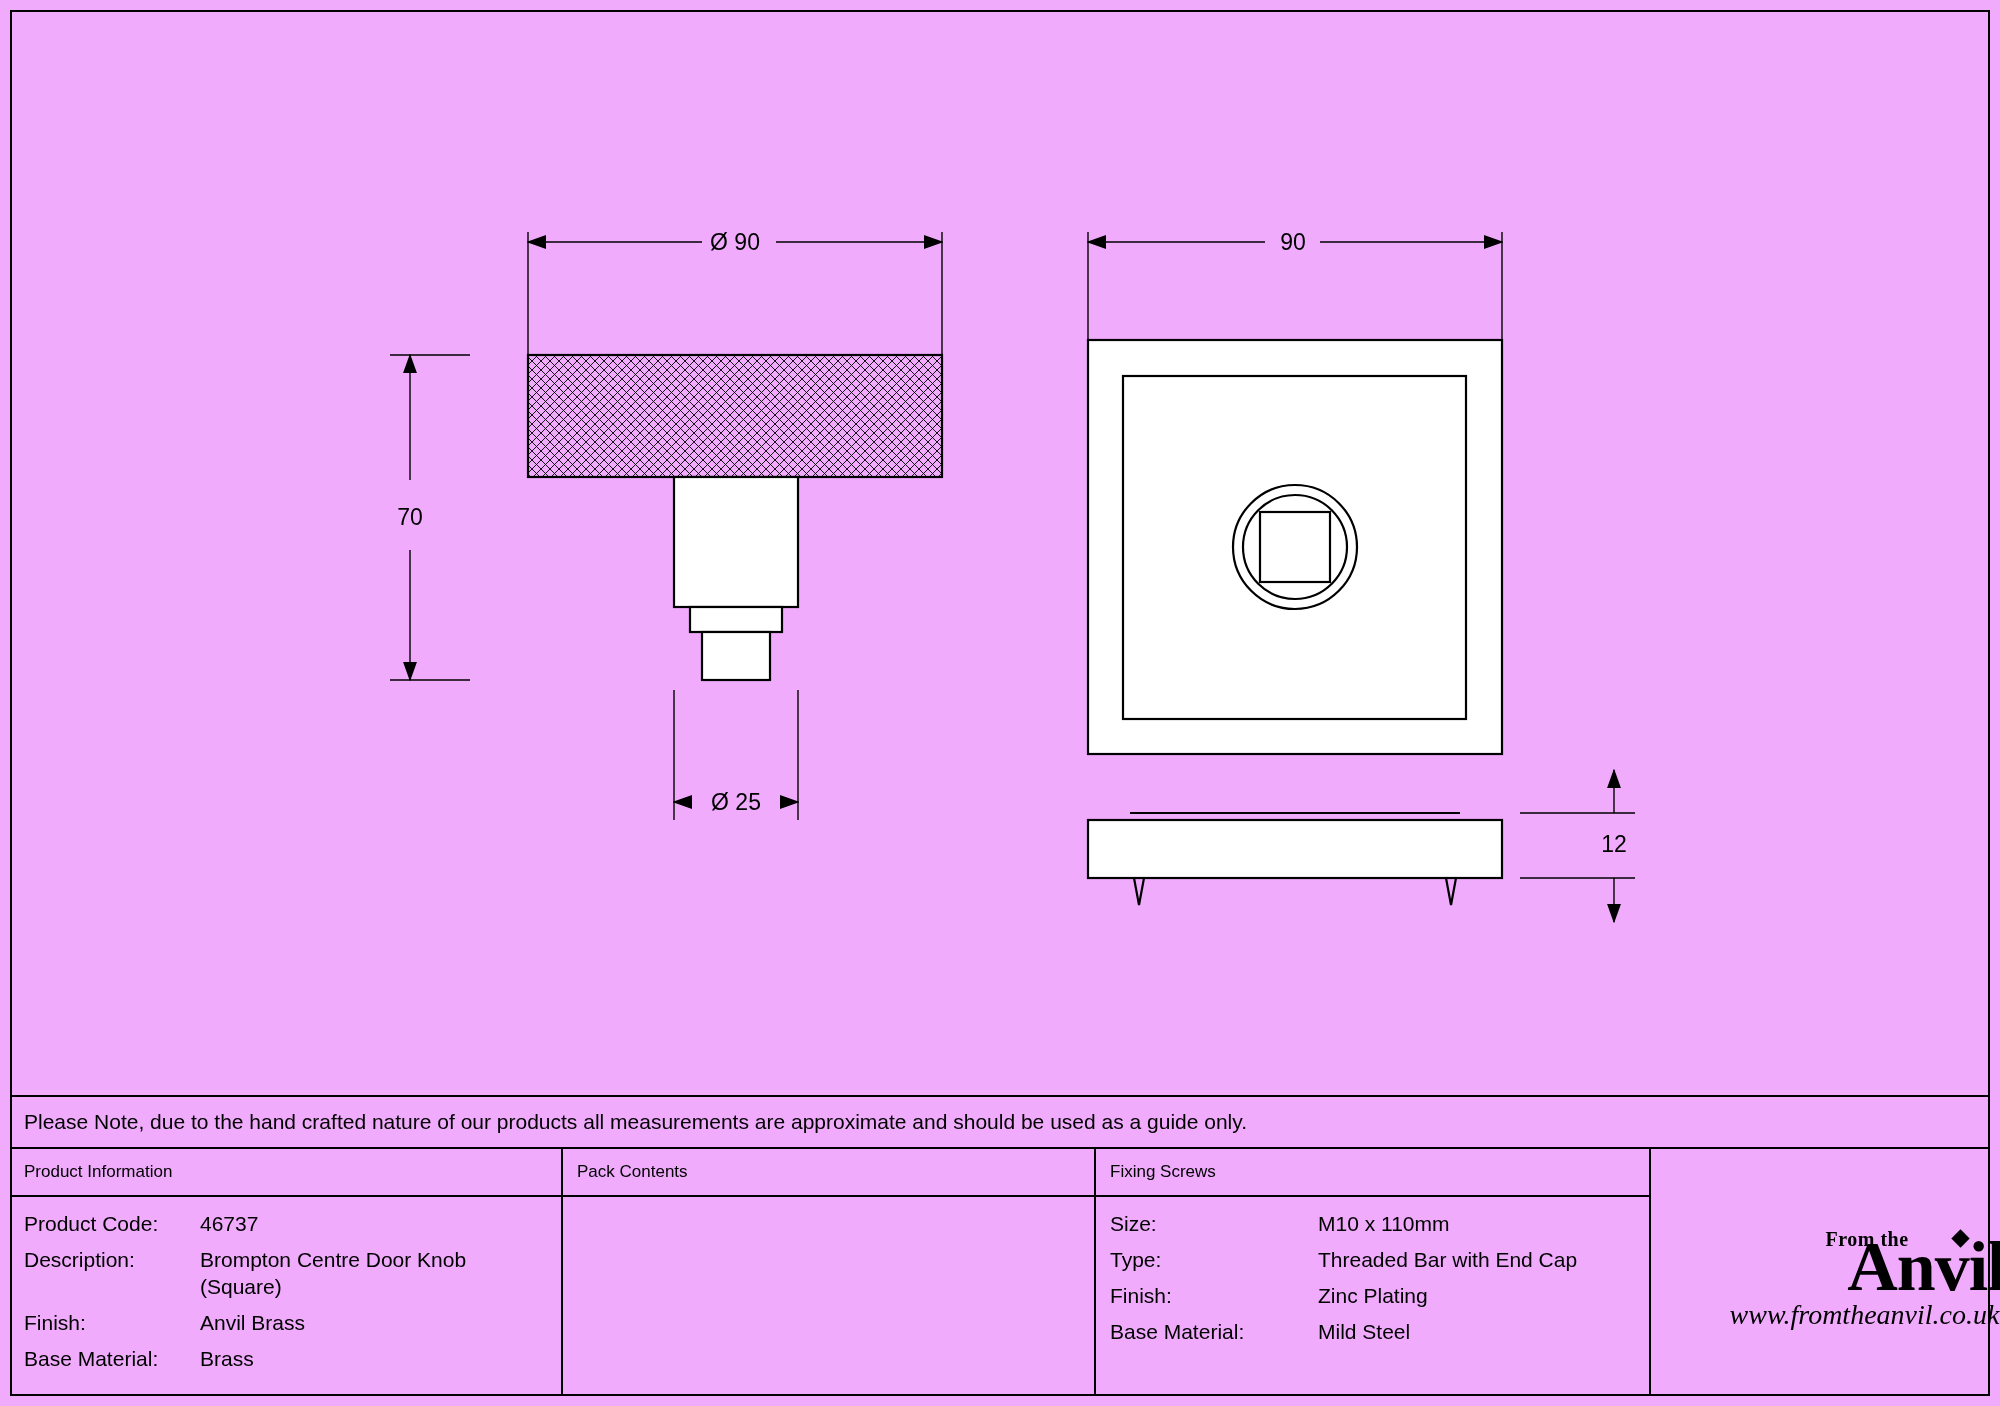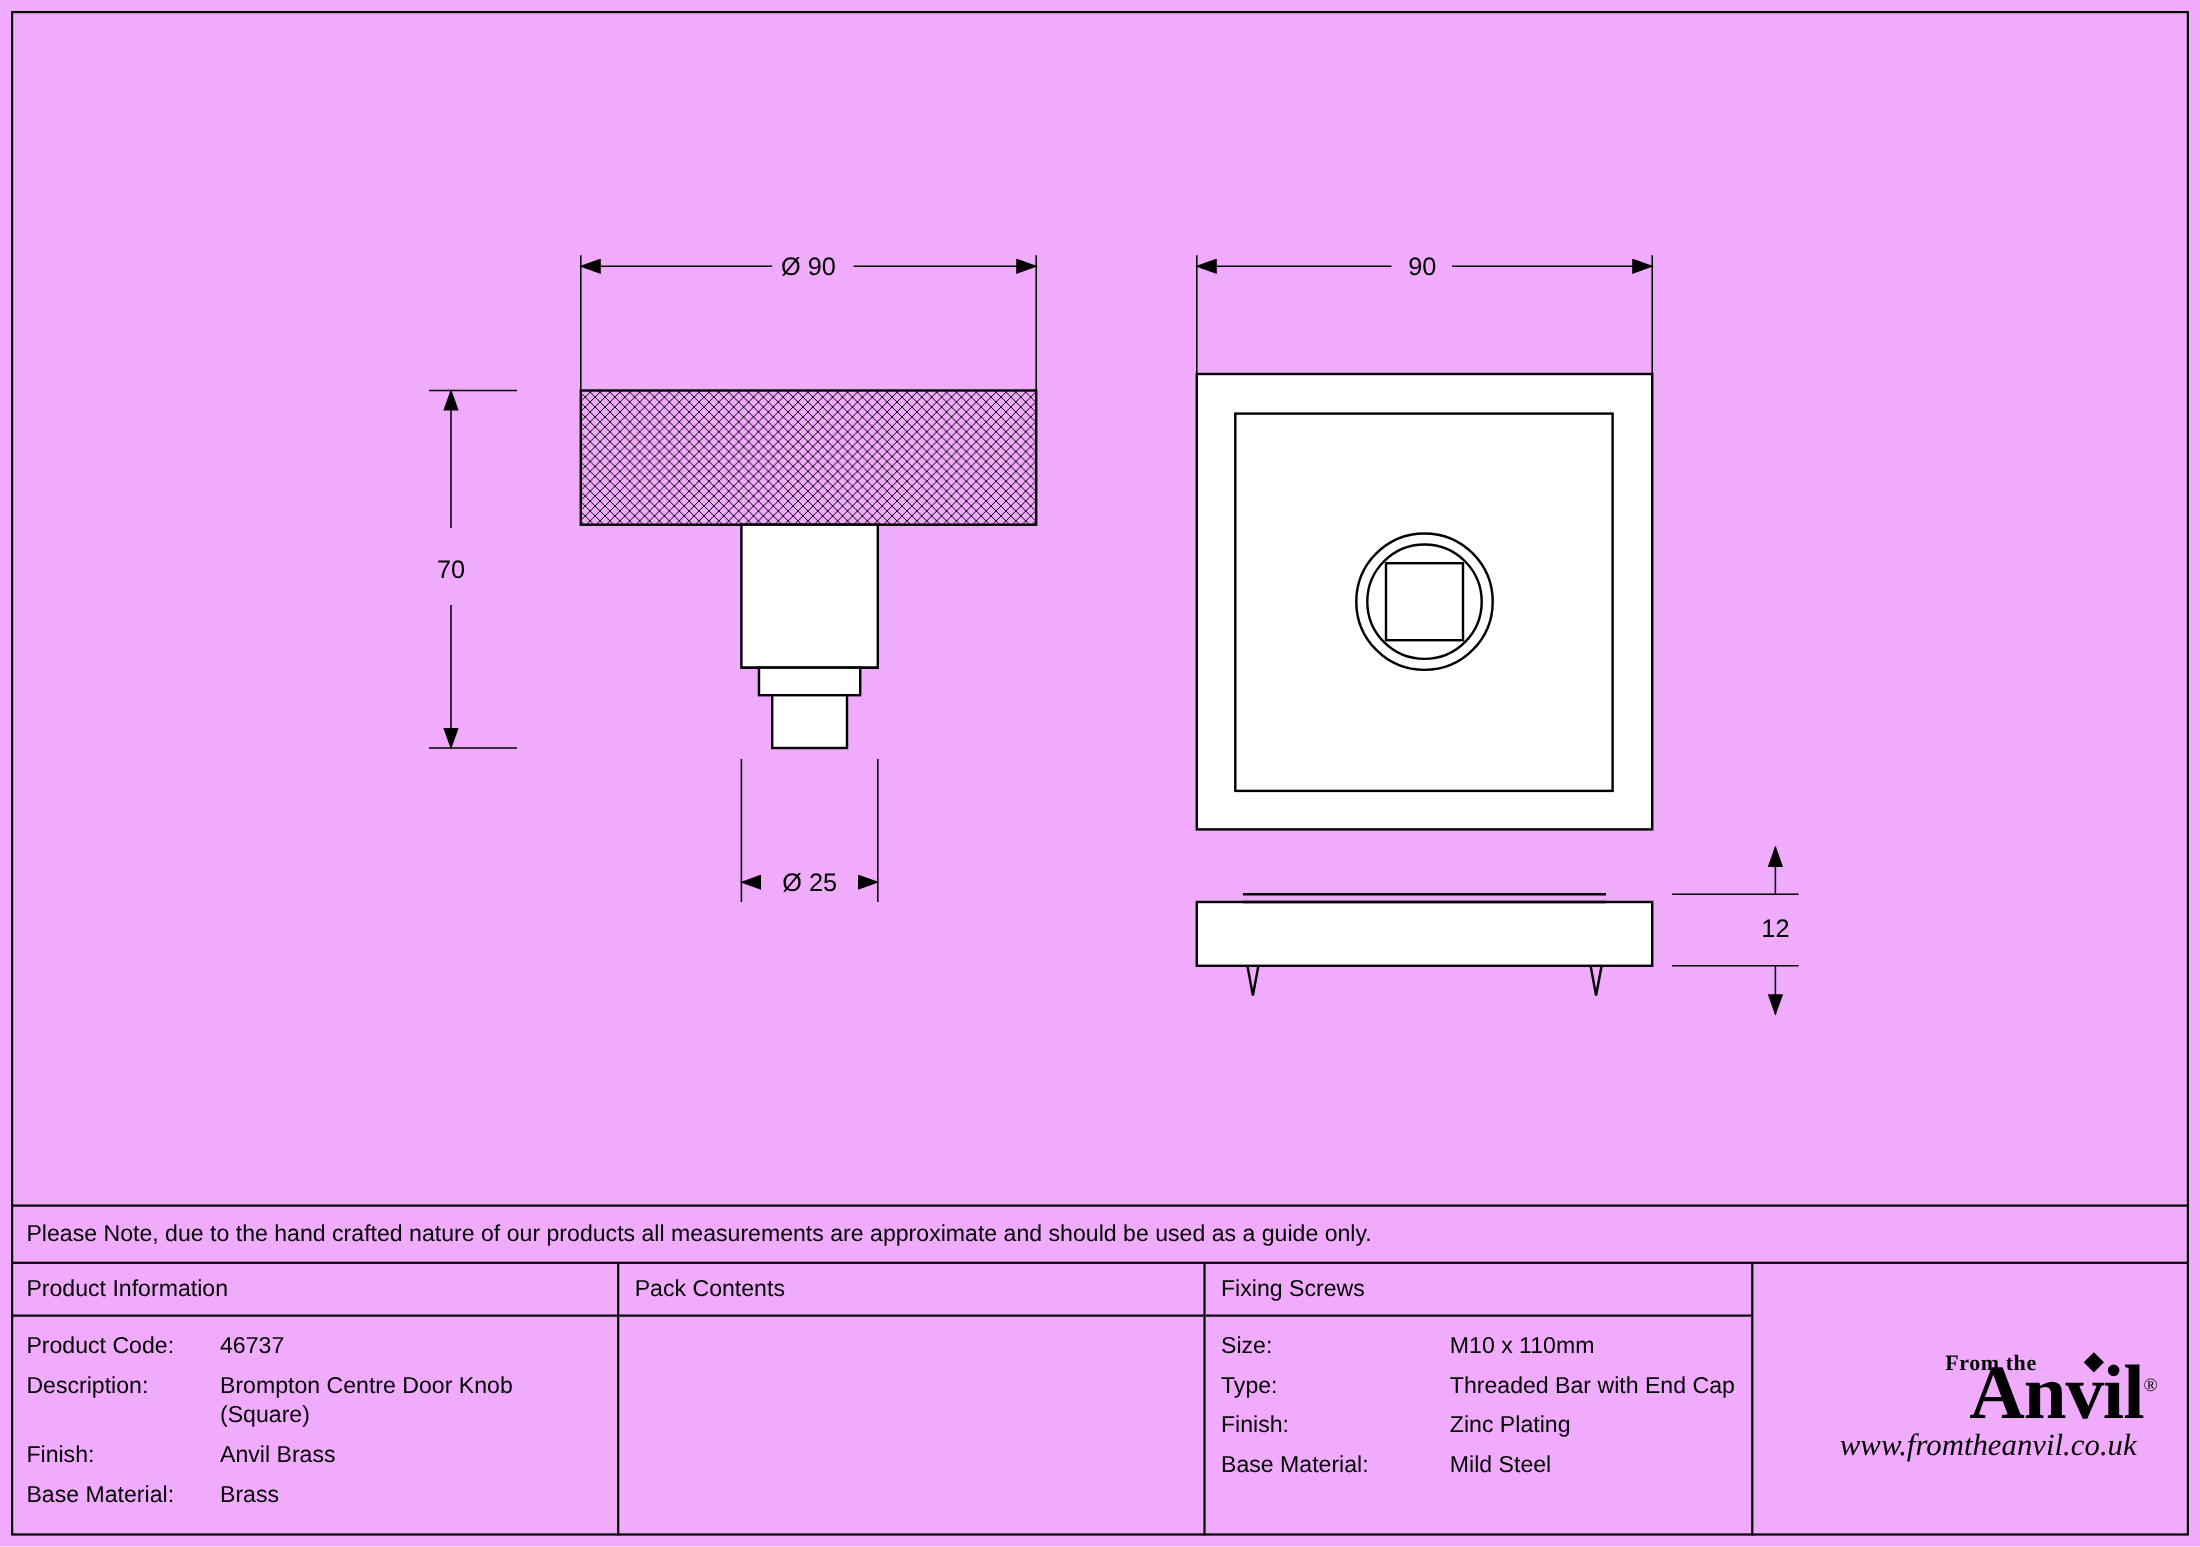--- a/index.html
+++ b/index.html
@@ -73,28 +73,28 @@
     display: flex;
   }
   .col {
     box-sizing: border-box;
     border-right: 2px solid #000;
     position: relative;
   }
   .col:last-child { border-right: none; }
   .col-a { width: 553px; }
   .col-b { width: 533px; }
-  .col-c { width: 498px; }
+  .col-c { width: 555px; }
   .col-d { width: 337px; }
   .col-head {
     height: 48px;
     display: flex;
     align-items: center;
     padding-left: 14px;
-    font-size: 21px;
+    font-size: 17px;
     border-bottom: 2px solid #000;
     box-sizing: border-box;
   }
   .col-body {
     padding: 14px 0 0 14px;
     font-size: 21px;
     line-height: 1.28;
   }
   .kv {
     display: flex;

